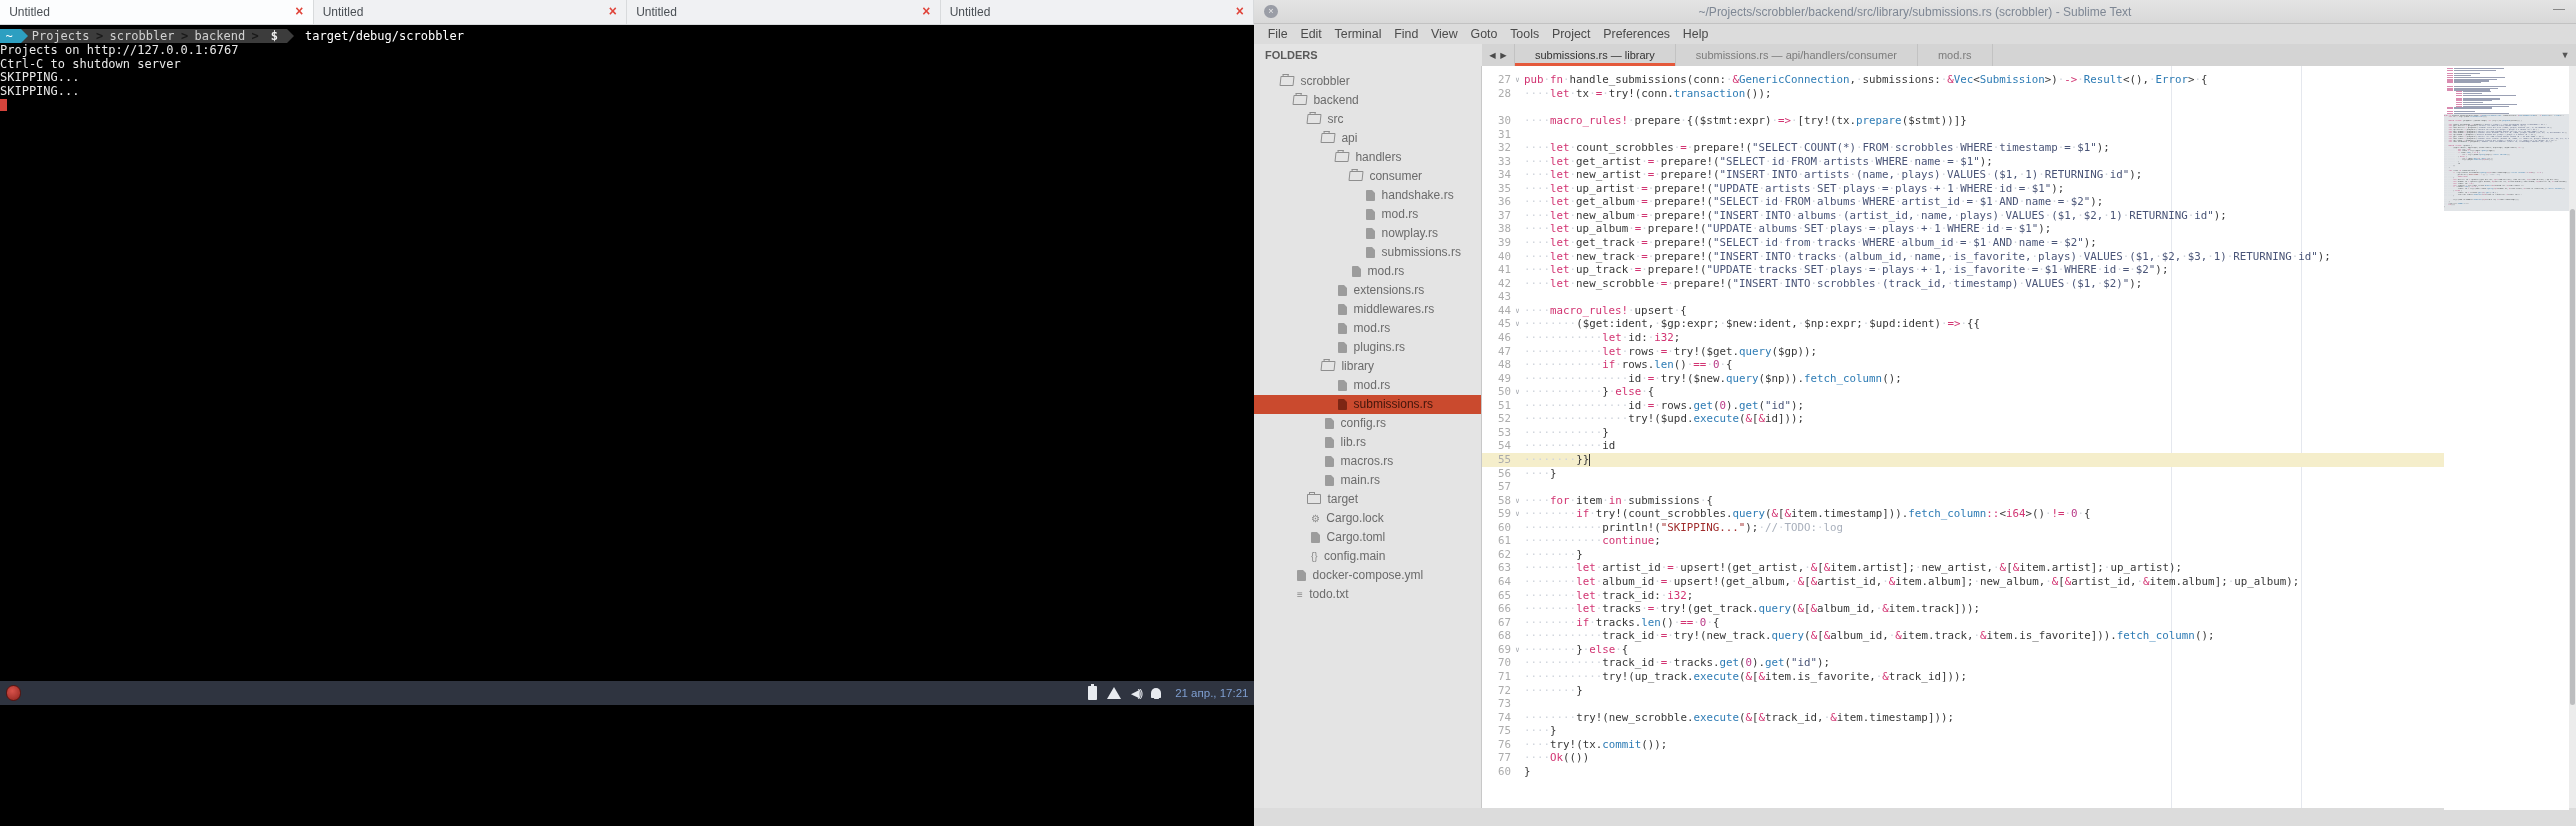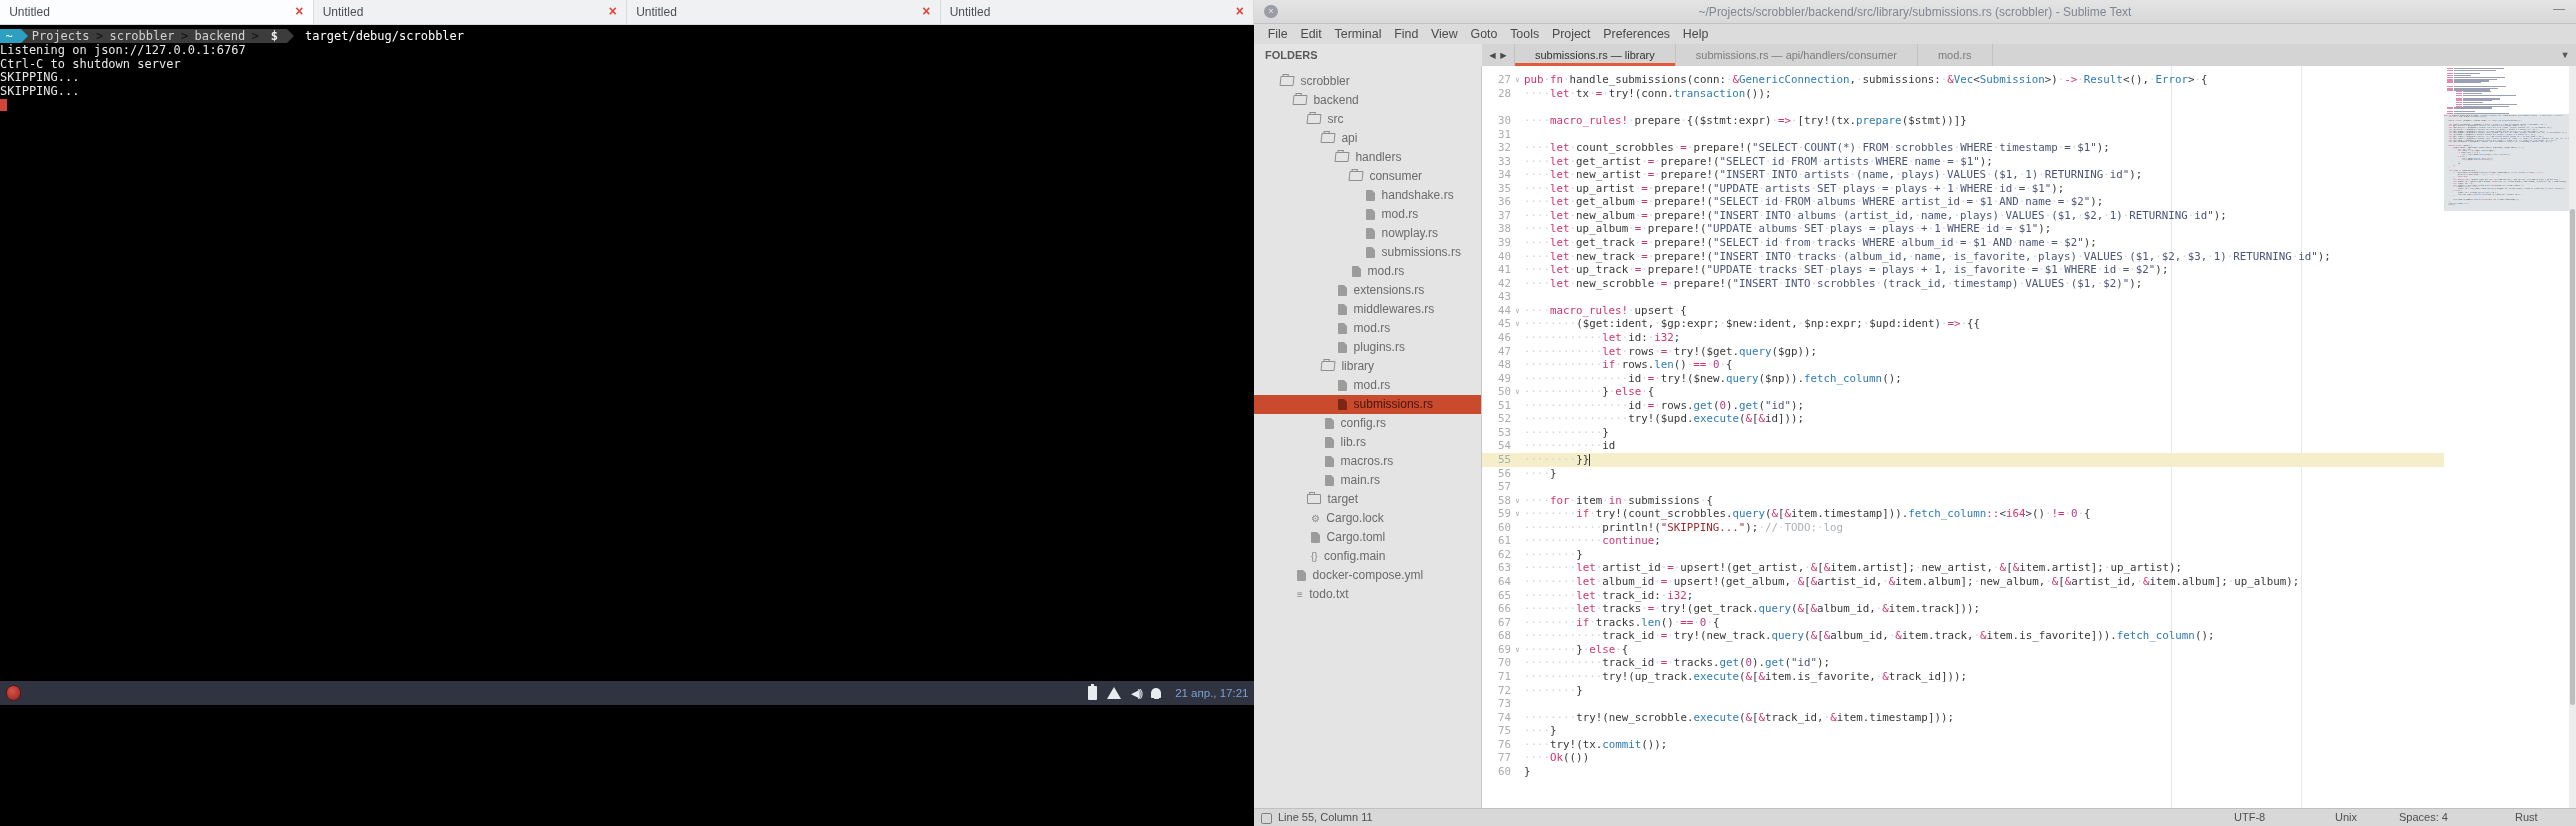--- a/index.html
+++ b/index.html
@@ -122,21 +122,21 @@
           <span>scrobbler</span>
           <span class="seg-sep">&gt;</span>
           <span>backend</span>
           <span class="seg-sep">&gt;</span>
           <span class="seg-dollar">$</span>
         </span>
       <span class="seg-arrow-end"></span>
       <span class="prompt-cmd">target/debug/scrobbler</span>
     </div>
     <div id="term-output">
-        <div class="term-row">Listening on json://127.0.0.1:6767</div>
+        <div class="term-row">Projects on http://127.0.0.1:6767</div>
         <div class="term-row">Ctrl-C to shutdown server</div>
         <div class="term-row">SKIPPING...</div>
         <div class="term-row">SKIPPING...</div>
       </div>
     <div class="term-row"><span class="term-cursor"></span></div>
   </div>
   <div class="taskbar">
     <div class="tb-launcher"></div>
     <div class="tb-tray">
       <span class="ic-battery"></span>
@@ -543,19 +543,14 @@
       <div class="mini-row"><span style="color:#383838"><i style="color:#cfd4dc">·</i></span><span style="color:#383838"><i style="color:#cfd4dc">·</i></span><span style="color:#383838"><i style="color:#cfd4dc">·</i></span><span style="color:#383838"><i style="color:#cfd4dc">·</i></span><span style="color:#383838">}</span></div>
       <div class="mini-row"><span style="color:#383838"><i style="color:#cfd4dc">·</i></span><span style="color:#383838"><i style="color:#cfd4dc">·</i></span><span style="color:#383838"><i style="color:#cfd4dc">·</i></span><span style="color:#383838"><i style="color:#cfd4dc">·</i></span><span style="color:#383838">t</span><span style="color:#383838">r</span><span style="color:#383838">y</span><span style="color:#383838">!</span><span style="color:#383838">(</span><span style="color:#383838">t</span><span style="color:#383838">x</span><span style="color:#383838">.</span><span style="color:#2e7cb5">commit</span><span style="color:#383838">(</span><span style="color:#383838">)</span><span style="color:#383838">)</span><span style="color:#383838">;</span></div>
       <div class="mini-row"><span style="color:#383838"><i style="color:#cfd4dc">·</i></span><span style="color:#383838"><i style="color:#cfd4dc">·</i></span><span style="color:#383838"><i style="color:#cfd4dc">·</i></span><span style="color:#383838"><i style="color:#cfd4dc">·</i></span><span style="color:#d23472">Ok</span><span style="color:#383838">(</span><span style="color:#383838">(</span><span style="color:#383838">)</span><span style="color:#383838">)</span></div>
       <div class="mini-row"><span style="color:#383838">}</span></div>
       <div class="mini-row">&nbsp;</div>
       <div class="mini-viewport"></div>
     </div>
   <div class="vscroll">
       <div class="vthumb" style="top:143px;height:496px;"></div>
     </div>
-  <div class="statusbar">
-    <span class="sb-icon"></span>
-    <span class="sb-left">Line 55, Column 11</span>
-    <span id="sb-right"><span class="sb-item" style="left: 980px;">UTF-8</span><span class="sb-item" style="left: 1081px;">Unix</span><span class="sb-item" style="left: 1145px;">Spaces: 4</span><span class="sb-item" style="left: 1261px;">Rust</span></span>
-  </div>
 </div>
 
 
 </body></html>

